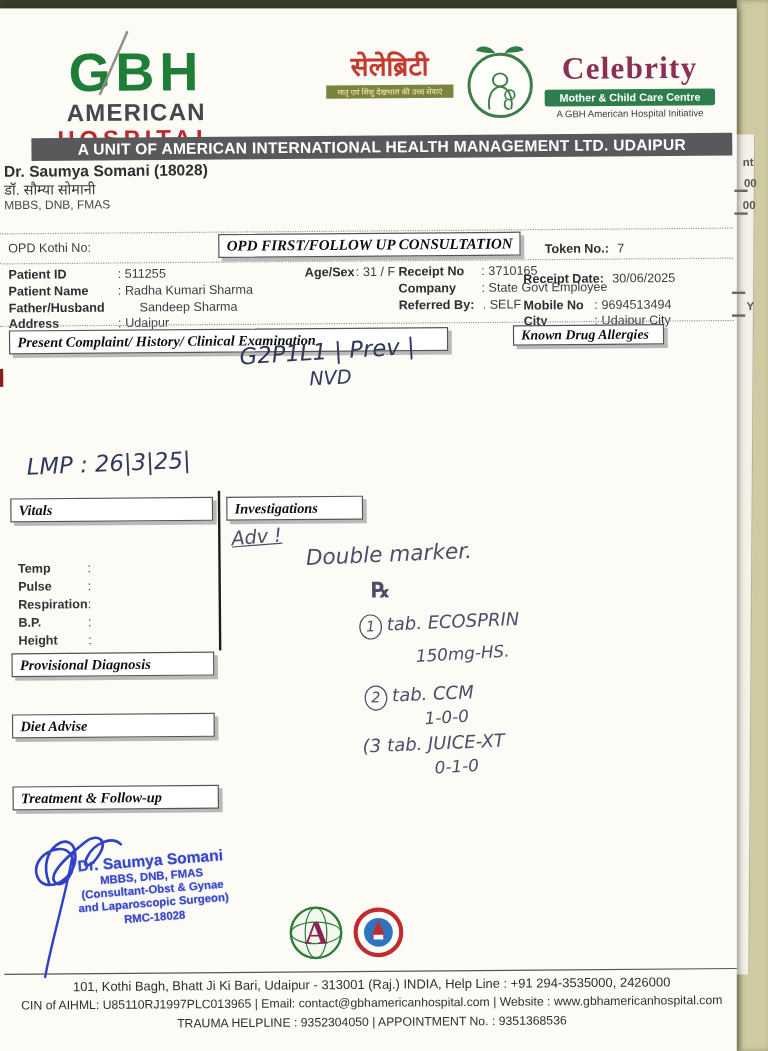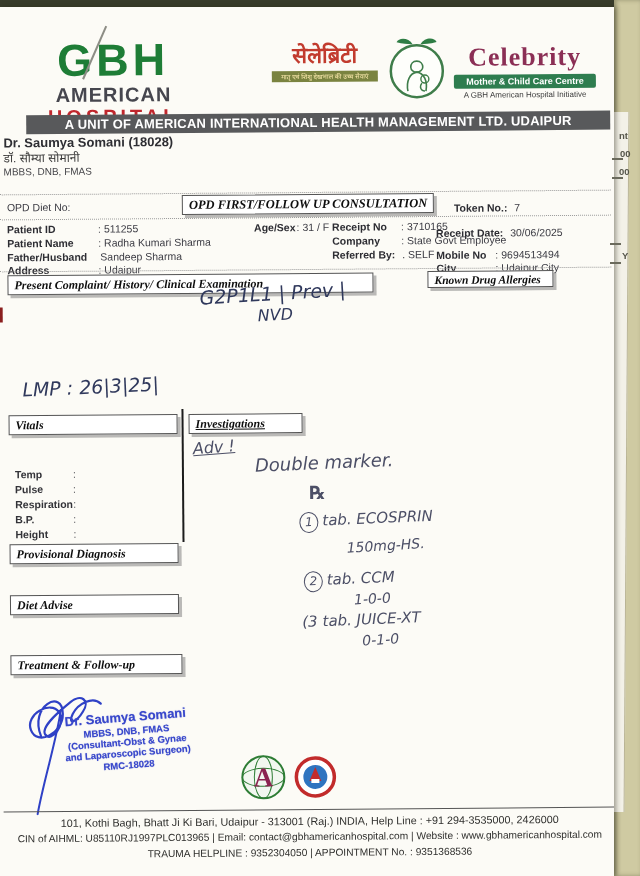--- a/index.html
+++ b/index.html
@@ -118,38 +118,38 @@
   <div class="abs banner">A UNIT OF AMERICAN INTERNATIONAL HEALTH MANAGEMENT LTD. UDAIPUR</div>
 
   <div class="abs doc">
     <div class="n">Dr. Saumya Somani (18028)</div>
     <div class="nh">डॉ. सौम्या सोमानी</div>
     <div class="q">MBBS, DNB, FMAS</div>
   </div>
 
   <div class="abs dotline" style="left:0;top:192px;width:612px;"></div>
 
-  <div class="prow" style="left:8px;top:199px;">OPD Diet No:</div>
+  <div class="prow" style="left:8px;top:199px;">OPD Kothi No:</div>
   <div class="bhdr opdbox">OPD FIRST/FOLLOW UP CONSULTATION</div>
   <div class="prow" style="left:455px;top:203px;">
     <span class="lbl">Token No.:</span>
     <span class="sep"> </span>
     <span>7</span>
   </div>
 
   <div class="abs dotline" style="left:0;top:217px;width:612px;"></div>
 
   <div class="prow" style="left:8px;top:221px;">
     <span class="lbl" style="width:90px;">Patient ID</span><span class="sep">:</span><span>511255</span>
   </div>
   <div class="prow" style="left:8px;top:235px;">
     <span class="lbl" style="width:90px;">Patient Name</span><span class="sep">:</span><span>Radha Kumari Sharma</span>
   </div>
   <div class="prow" style="left:8px;top:249px;">
-    <span class="lbl" style="width:93px;">Father/Husband</span><span>Sandeep Sharma</span>
+    <span class="lbl" style="width:109px;">Father/Husband</span><span>Sandeep Sharma</span>
   </div>
   <div class="prow" style="left:8px;top:262px;">
     <span class="lbl" style="width:90px;">Address</span><span class="sep">:</span><span>Udaipur</span>
   </div>
 
   <div class="prow" style="left:255px;top:221px;">
     <span class="lbl">Age/Sex</span><span class="sep">:</span><span>31  / F</span>
   </div>
   <div class="prow" style="left:333px;top:221px;">
     <span class="lbl" style="width:68px;">Receipt No</span><span class="sep">:</span><span>3710165</span>
@@ -175,21 +175,21 @@
 
   <div class="bhdr" style="left:8px;top:273px;width:352px;">Present Complaint/ History/ Clinical Examination</div>
   <div class="bhdr" style="left:428px;top:272px;width:112px;font-size:11.5px;">Known Drug Allergies</div>
 
   <div class="hand" style="left:200px;top:282px;font-size:19px;transform:rotate(-3deg);">G2P1L1 | Prev |</div>
   <div class="hand" style="left:258px;top:305px;font-size:16px;transform:rotate(-3deg);">NVD</div>
 
   <div class="hand" style="left:22px;top:374px;font-size:19px;transform:rotate(-2deg);">LMP : 26|3|25|</div>
 
   <div class="bhdr" style="left:8px;top:413px;width:155px;">Vitals</div>
-  <div class="bhdr" style="left:188px;top:413px;width:100px;text-decoration:underline;">Investigations</div>
+  <div class="bhdr" style="left:188px;top:413px;width:100px;">Investigations</div>
   <div class="abs vline"></div>
 
   <div class="vrow" style="left:14px;top:438px;"><span class="vl">Temp</span><span>:</span></div>
   <div class="vrow" style="left:14px;top:453px;"><span class="vl">Pulse</span><span>:</span></div>
   <div class="vrow" style="left:14px;top:468px;"><span class="vl">Respiration</span><span>:</span></div>
   <div class="vrow" style="left:14px;top:483px;"><span class="vl">B.P.</span><span>:</span></div>
   <div class="vrow" style="left:14px;top:498px;"><span class="vl">Height</span><span>:</span></div>
   <div class="vrow" style="left:14px;top:513px;"><span class="vl">Weight</span><span>:</span></div>
 
   <div class="hand hand2" style="left:192px;top:437px;font-size:16px;text-decoration:underline;transform:rotate(-4deg);">Adv !</div>

